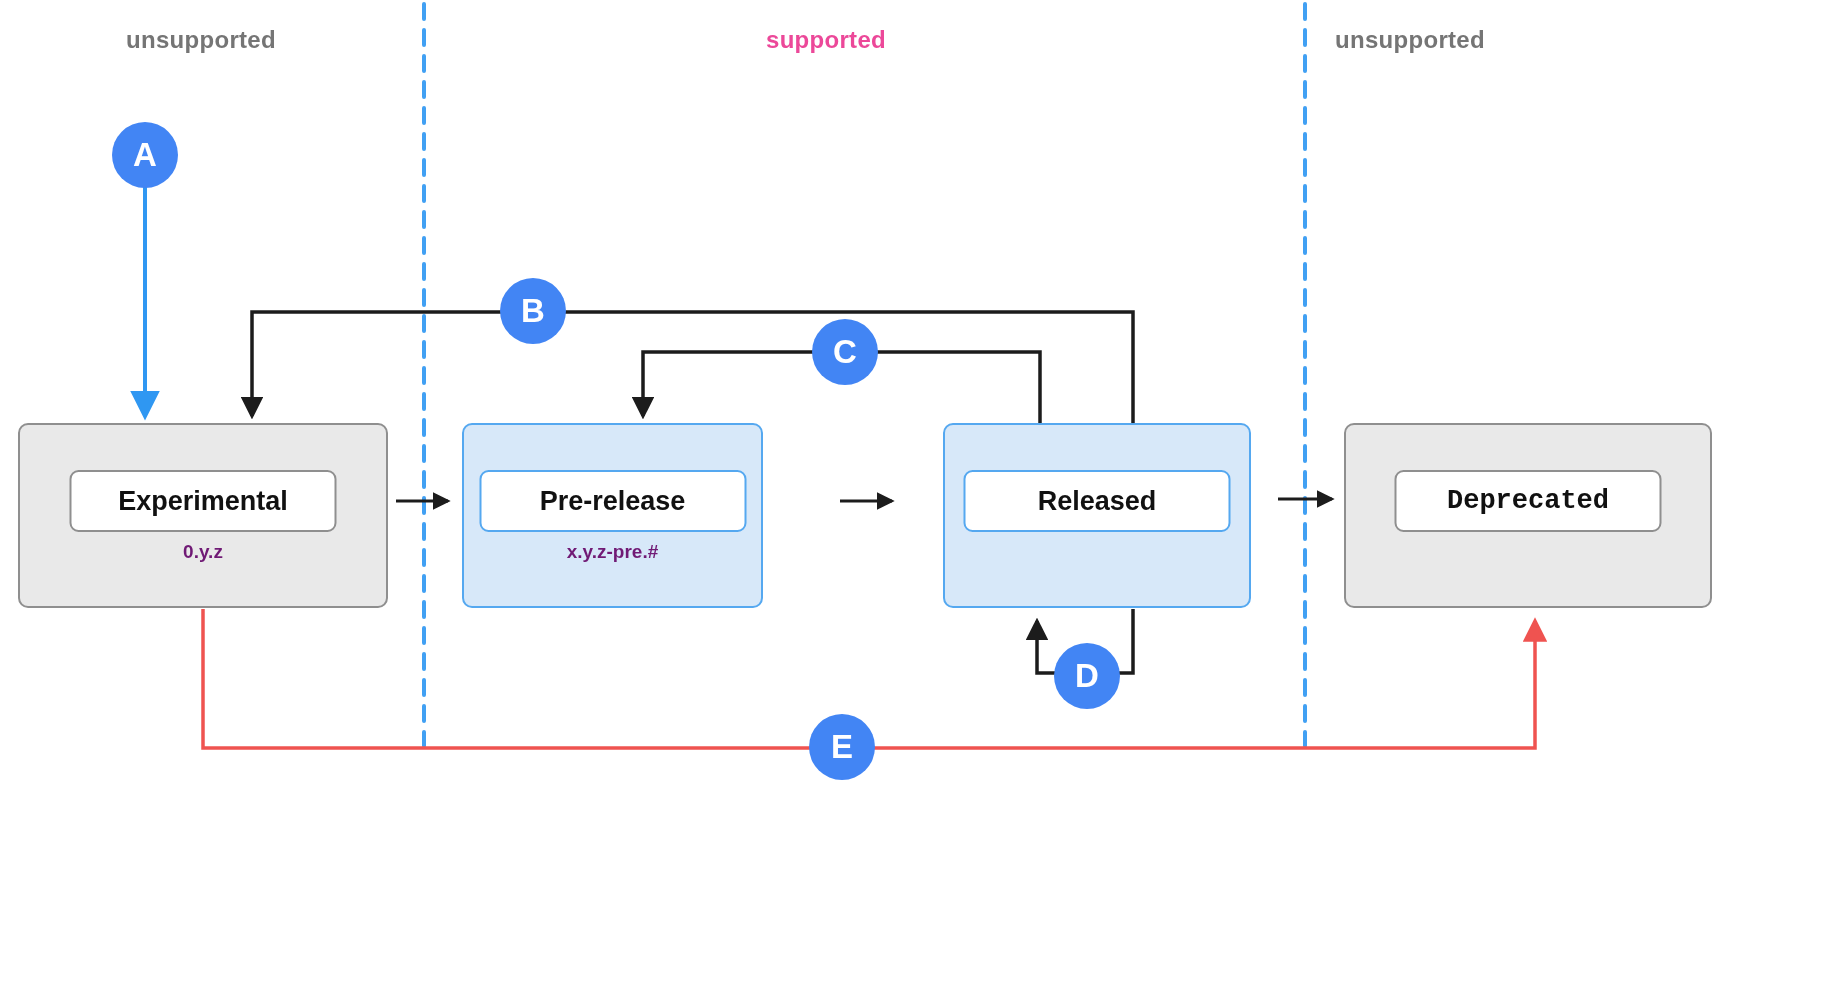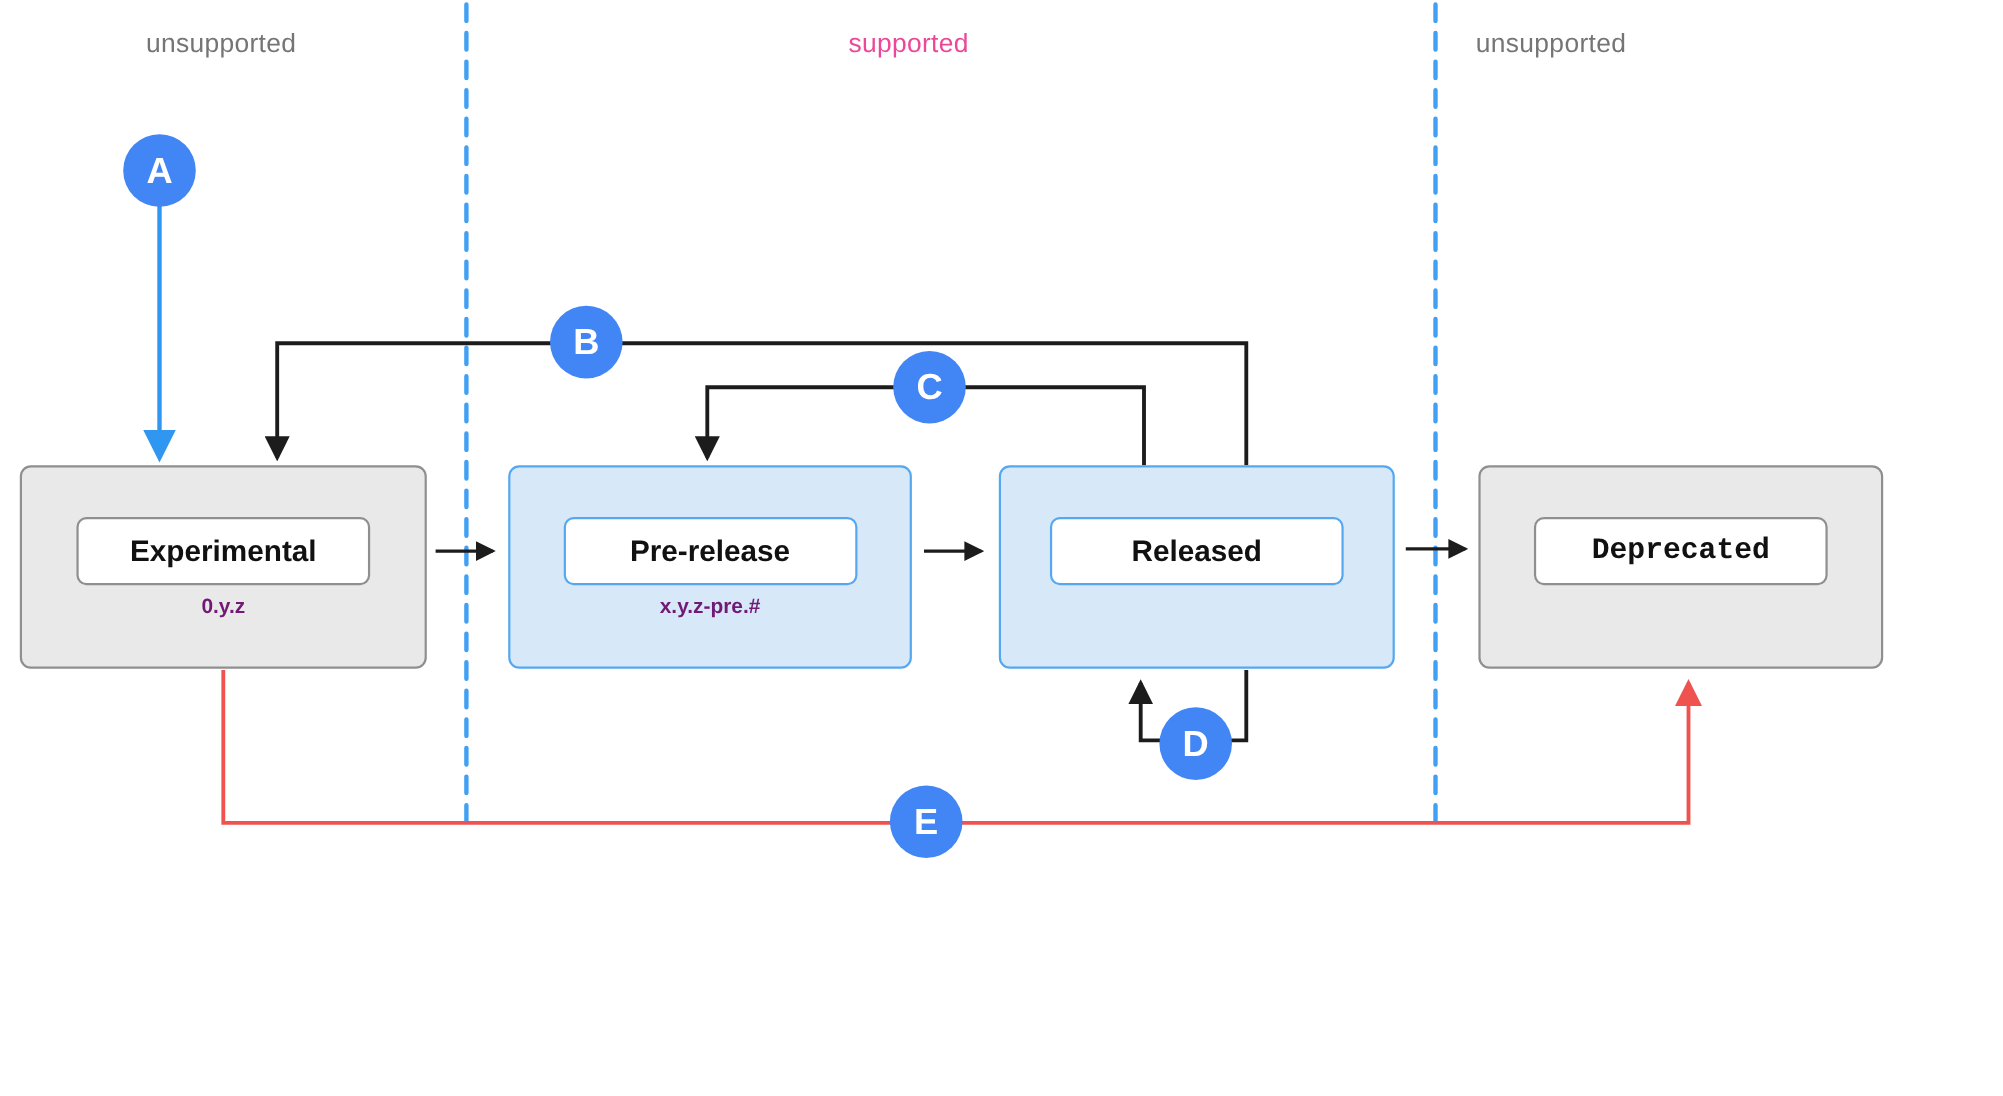--- a/index.html
+++ b/index.html
@@ -19,21 +19,21 @@
     position: absolute;
     left: 0; top: 0;
     width: 1821px;
     height: 996px;
   }
   .zone-label {
     position: absolute;
     top: 26px;
     transform: translateX(-50%);
     font-size: 24px;
-    font-weight: normal;
+    font-weight: bold;
     color: #757575;
     letter-spacing: 0.3px;
     white-space: nowrap;
   }
   .zone-label.supported { color: #ec4899; }
 
   .stage-box {
     position: absolute;
     top: 423px;
     height: 185px;
@@ -136,28 +136,28 @@
   <div class="zone-label supported" style="left:826px;">supported</div>
   <div class="zone-label" style="left:1410px;">unsupported</div>
 
   <div class="stage-box gray" style="left:18px; width:370px;padding-left:20px;">
     <div class="stage-title">Experimental</div>
     <div class="stage-versions">
       <div>0.y.z</div>
     </div>
   </div>
 
-  <div class="stage-box blue" style="left:462px; width:367px;">
+  <div class="stage-box blue" style="left:462px; width:301px;">
     <div class="stage-title">Pre-release</div>
     <div class="stage-versions">
       <div>x.y.z-pre.#</div>
     </div>
   </div>
 
-  <div class="stage-box blue" style="left:908px; width:360px;">
+  <div class="stage-box blue" style="left:943px; width:308px;">
     <div class="stage-title">Released</div>
   </div>
 
   <div class="stage-box gray" style="left:1344px; width:368px;font-family:Liberation Mono, monospace;">
     <div class="stage-title">Deprecated</div>
   </div>
 
   <div class="marker-circle" style="left:145px; top:155px;">A</div>
   <div class="marker-circle" style="left:533px; top:311px;">B</div>
   <div class="marker-circle" style="left:845px; top:352px;">C</div>

